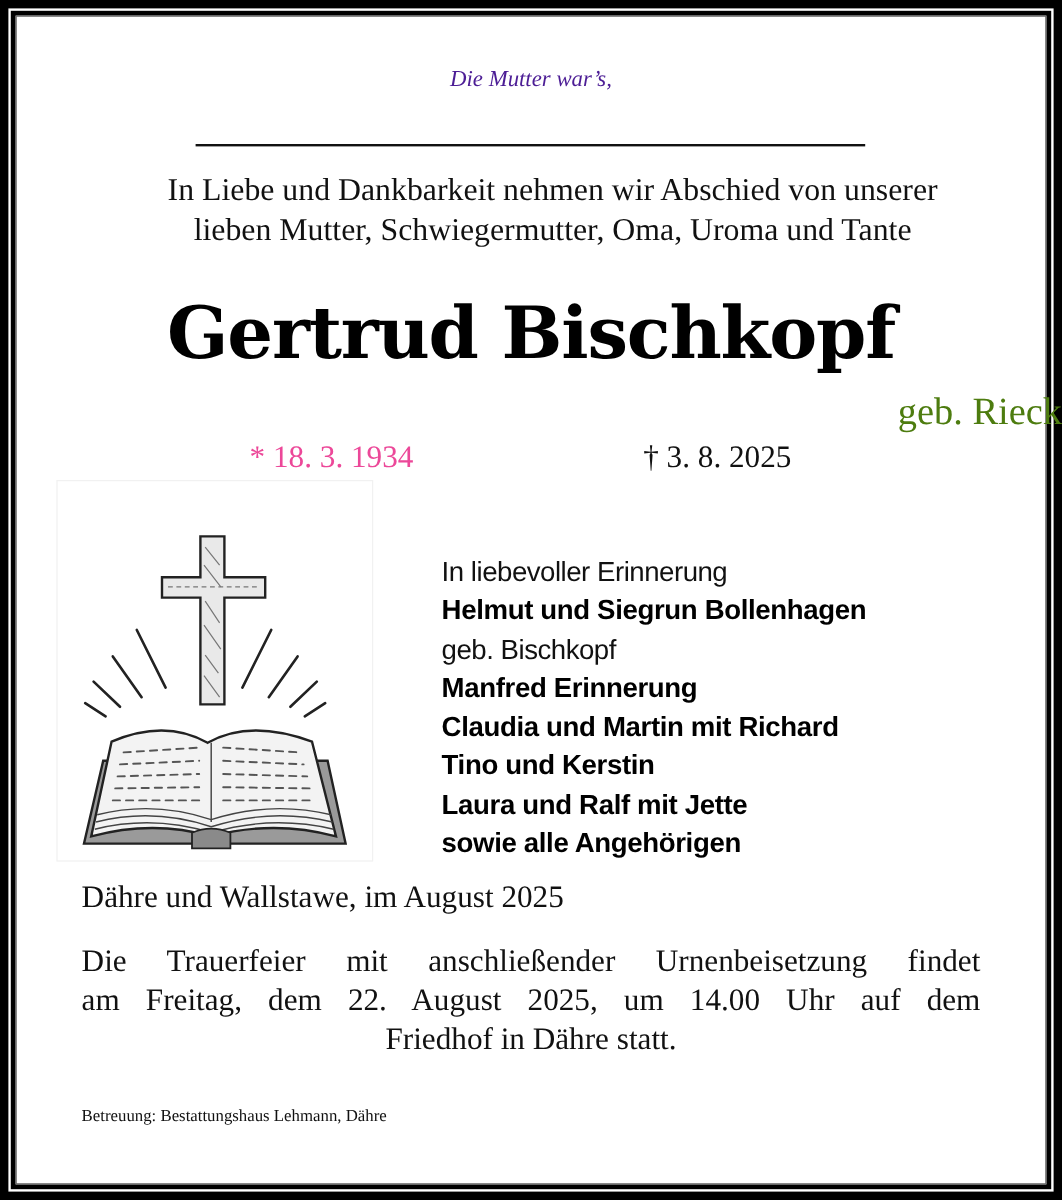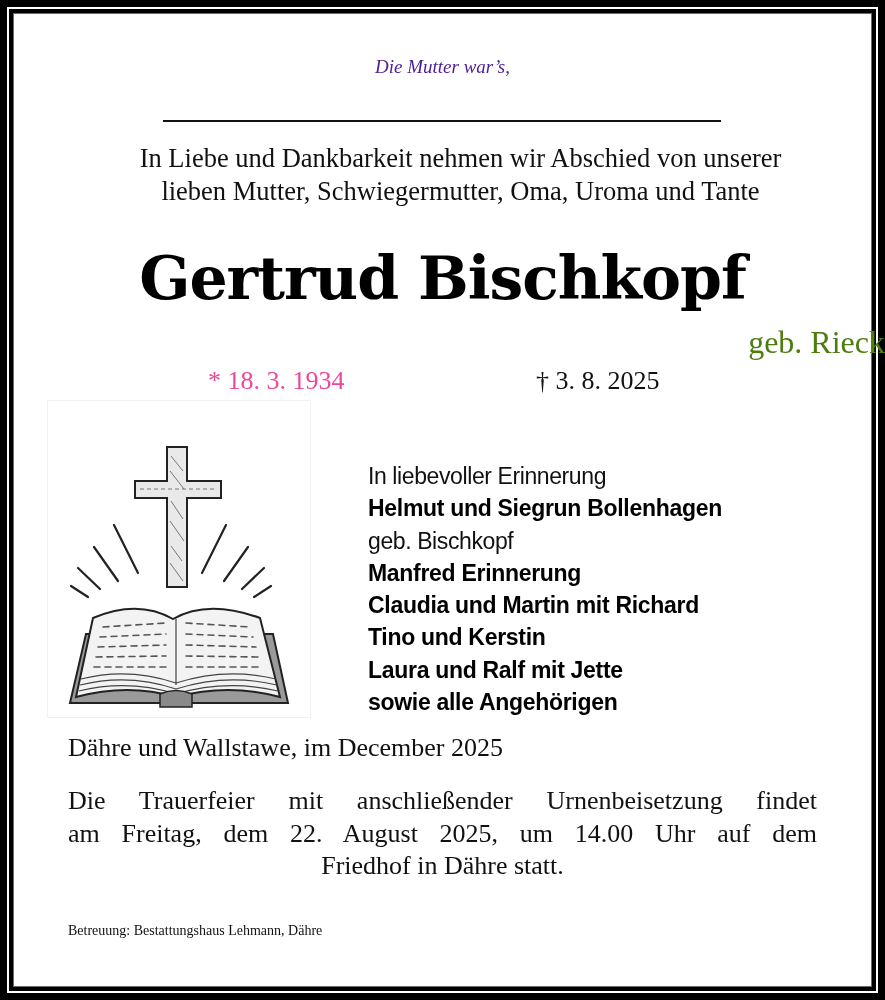--- a/index.html
+++ b/index.html
@@ -244,21 +244,21 @@
   <div class="line regular">In liebevoller Erinnerung</div>
   <div class="line bold">Helmut und Siegrun Bollenhagen</div>
   <div class="line regular">geb. Bischkopf</div>
   <div class="line bold">Manfred Erinnerung</div>
   <div class="line bold">Claudia und Martin mit Richard</div>
   <div class="line bold">Tino und Kerstin</div>
   <div class="line bold">Laura und Ralf mit Jette</div>
   <div class="line bold">sowie alle Angehörigen</div>
 </div>
 
-<div class="place-date">Dähre und Wallstawe, im December 2025</div>
+<div class="place-date">Dähre und Wallstawe, im August 2025</div>
 
 <div class="ceremony">
   <div style="text-align-last: justify;">Die Trauerfeier mit anschließender Urnenbeisetzung findet</div>
   <div style="text-align-last: justify;">am Freitag, dem 22. August 2025, um 14.00 Uhr auf dem</div>
   <div class="last">Friedhof in Dähre statt.</div>
 </div>
 
 <div class="care">Betreuung: Bestattungshaus Lehmann, Dähre</div>
 
 </body></html>

